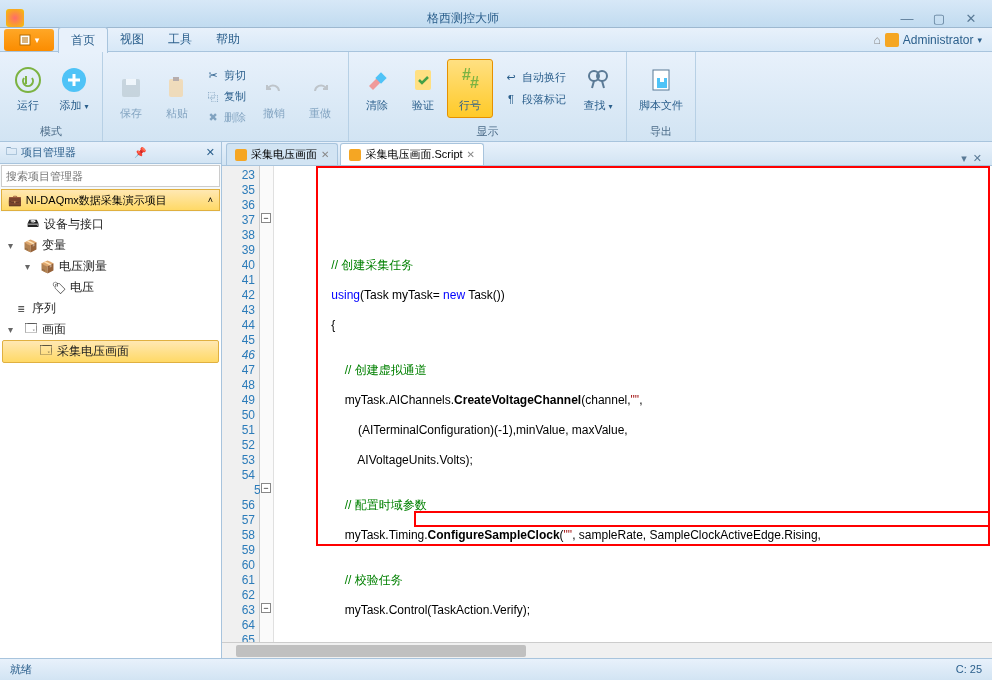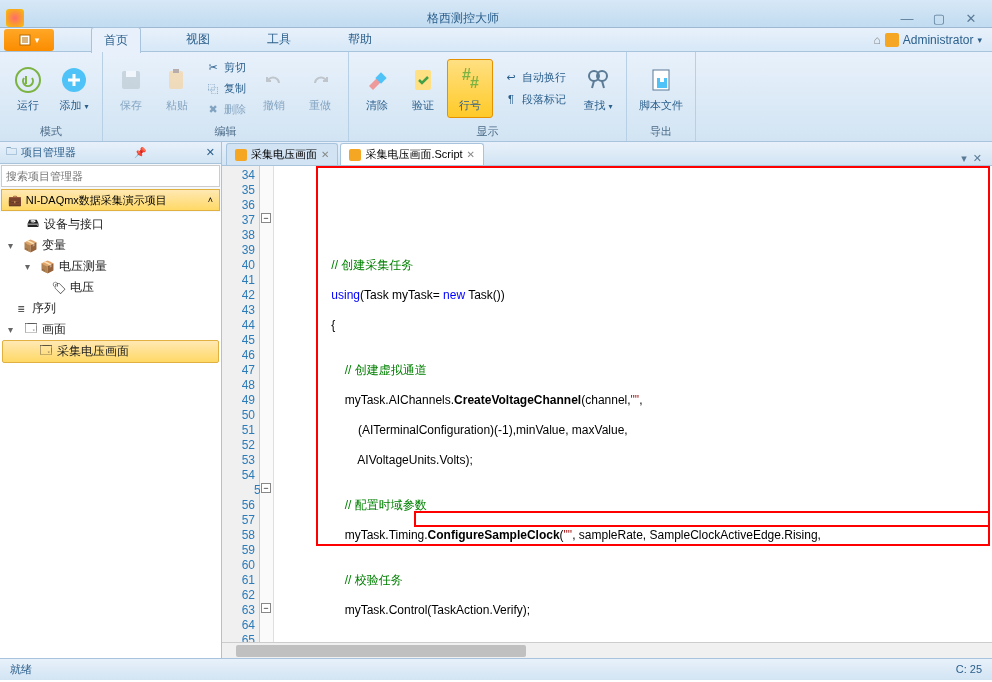--- a/index.html
+++ b/index.html
@@ -5,21 +5,21 @@
 * { box-sizing: border-box; margin: 0; padding: 0; font-family: "Microsoft YaHei", Tahoma, sans-serif; }
 body { font-size: 12px; background: #fff; overflow: hidden; width: 992px; height: 682px; }
 .title-bar { height: 28px; background: linear-gradient(#d7e8f7,#c1dbf0); display: flex; align-items: flex-end; border-bottom: 1px solid #9db8d0; }
 .sys-icon { width: 18px; height: 18px; margin: 0 6px; border-radius: 3px; background: radial-gradient(#ff6b6b,#f5c400); }
 .title-text { flex: 1; text-align: center; color: #2b5f8c; font-size: 12px; }
 .win-btns { display: flex; gap: 10px; padding-right: 10px; color: #5a7a96; }
 .win-btn { width: 22px; height: 16px; text-align: center; cursor: pointer; font-size: 13px; }
 .menu-bar { height: 24px; background: linear-gradient(#e8f1fb,#d7e8f7); display: flex; align-items: center; border-bottom: 1px solid #a8c4dd; }
 .app-btn { width: 50px; height: 22px; background: linear-gradient(#ffa726,#fb8c00); border-radius: 3px; margin: 0 4px; display: flex; align-items: center; justify-content: center; }
 .app-btn svg { width: 16px; height: 12px; }
-.menu-tab { padding: 4px 12px; color: #2b5f8c; cursor: pointer; margin-left: 33px; }
+.menu-tab { padding: 4px 12px; color: #2b5f8c; cursor: pointer; }
 .menu-tab.active { background: #e8f1fb; border: 1px solid #a8c4dd; border-bottom: none; border-radius: 3px 3px 0 0; }
 .user-area { margin-left: auto; padding-right: 10px; color: #2b5f8c; display: flex; align-items: center; gap: 4px; }
 .user-icon { width: 14px; height: 14px; background: #f5a623; border-radius: 2px; }
 .ribbon { height: 90px; background: linear-gradient(#e8f1fb,#d2e4f3); display: flex; border-bottom: 1px solid #a8c4dd; }
 .ribbon-group { display: flex; flex-direction: column; border-right: 1px solid #b7d0e5; padding: 2px 6px; }
 .ribbon-row { display: flex; flex: 1; align-items: center; gap: 2px; }
 .ribbon-label { text-align: center; font-size: 11px; color: #4a6a87; padding-top: 2px; }
 .rbtn { display: flex; flex-direction: column; align-items: center; padding: 4px 6px; cursor: pointer; border-radius: 3px; }
 .rbtn.active { background: linear-gradient(#ffe082,#ffca28); border: 1px solid #e69100; }
 .rbtn-icon { width: 32px; height: 32px; display: flex; align-items: center; justify-content: center; }
@@ -168,21 +168,20 @@
       <div class="rbtn" style="opacity:.5">
         <div class="rbtn-icon">
             <svg width="26" height="26">
               <path d="M8 16a6 6 0 0 1 10-4l2 2" fill="none" stroke="#9e9e9e" stroke-width="2"></path>
               <path d="M20 10v4h-4" fill="none" stroke="#9e9e9e" stroke-width="2"></path>
             </svg>
           </div>
         <div class="rbtn-text">重做</div>
       </div>
     </div>
-    <div class="ribbon-label">编辑</div>
   </div>
 
   <div class="ribbon-group">
     <div class="ribbon-row">
       <div class="rbtn">
         <div class="rbtn-icon">
             <svg width="28" height="28">
               <path d="M6 20 L16 10 L20 14 L10 24 Z" fill="#ef9a9a"></path>
               <rect x="14" y="8" width="8" height="8" fill="#4fc3f7" transform="rotate(45 18 12)"></rect>
             </svg>
@@ -316,33 +315,33 @@
           <span>采集电压画面.Script</span>
           <span class="tab-close">✕</span>
         </div>
       <div class="tabs-right">
           <span>▾</span>
           <span>✕</span>
         </div>
     </div>
     <div class="code-editor">
       <div class="gutter" id="gutter">
-          <div style="padding-right: 4px;">34</div>
+          <div style="padding-right: 4px;">23</div>
           <div style="padding-right: 4px;">35</div>
           <div style="padding-right: 4px; text-align: right;">36</div>
           <div style="padding-right: 4px;">37</div>
           <div style="padding-right: 4px;">38</div>
           <div style="padding-right: 4px;">39</div>
           <div style="padding-right: 4px;">40</div>
           <div style="padding-right: 4px;">41</div>
           <div style="padding-right: 4px;">42</div>
           <div style="padding-right: 4px;">43</div>
           <div style="padding-right: 4px;">44</div>
           <div style="padding-right: 4px;">45</div>
-          <div style="padding-right: 4px;">46</div>
+          <div style="padding-right: 4px; font-style: italic;">46</div>
           <div style="padding-right: 4px;">47</div>
           <div style="padding-right: 4px;">48</div>
           <div style="padding-right: 4px;">49</div>
           <div style="padding-right: 4px;">50</div>
           <div style="padding-right: 4px;">51</div>
           <div style="padding-right: 4px;">52</div>
           <div style="padding-right: 4px;">53</div>
           <div style="padding-right: 4px;">54</div>
           <div style="padding-right: 4px; margin-left: 32px;">55</div>
           <div style="padding-right: 4px;">56</div>

